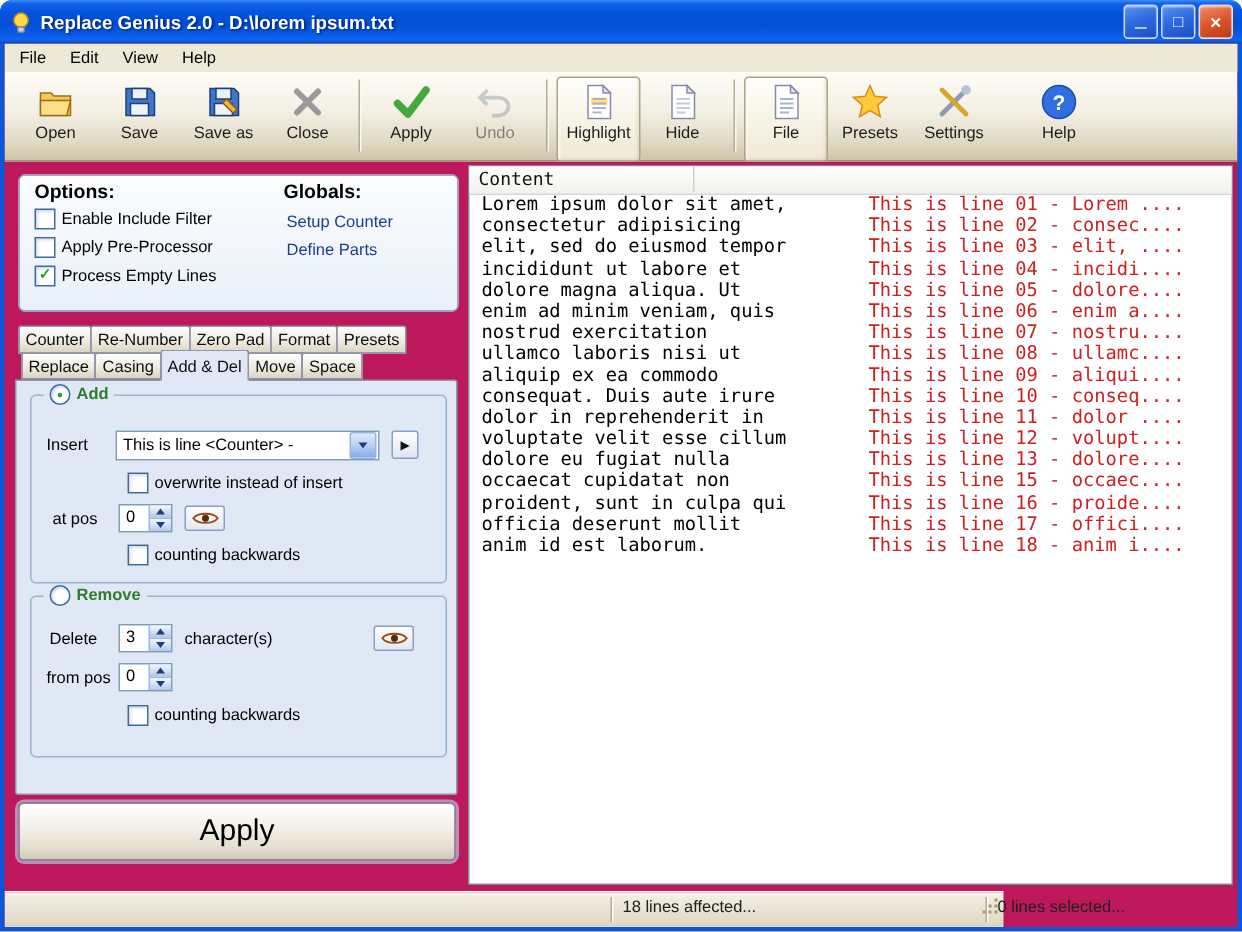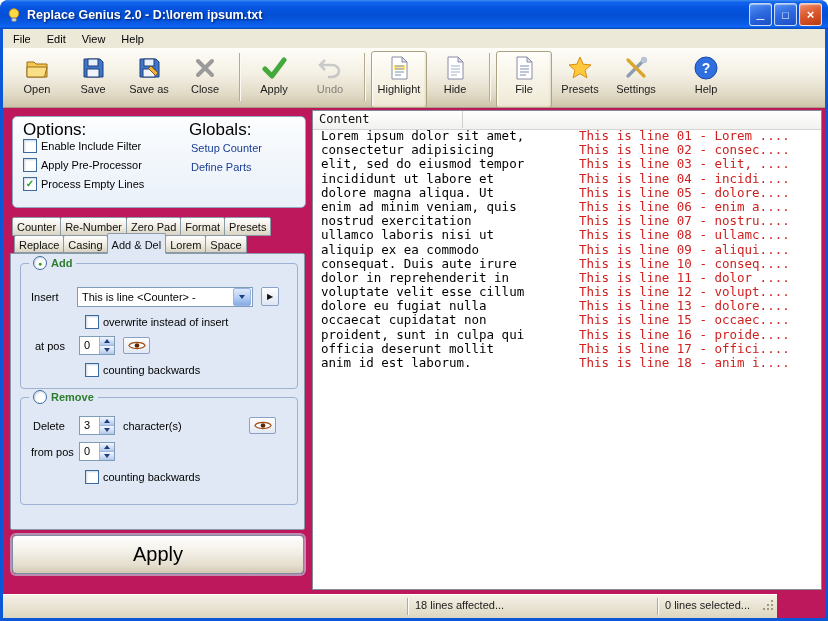--- a/index.html
+++ b/index.html
@@ -29,21 +29,21 @@
   .tb-btn{min-width:44px;height:52px;display:flex;flex-direction:column;align-items:center;padding:3px 5px 0;border:1px solid transparent;border-radius:3px;gap:2px;}
   .tb-btn .ic{width:26px;height:26px;display:flex;}
   .tb-btn .lbl{font-size:11px;color:#1c1c1c;white-space:nowrap;}
   .tb-btn.pressed{border-color:#aca383;background:linear-gradient(180deg,#fffef9,#efe9d5);box-shadow:inset 1px 1px 2px rgba(255,255,255,.9),inset -1px -1px 2px rgba(160,150,120,.25);}
   .tb-btn.disabled{opacity:.5;}
   .tb-sep{width:1px;height:48px;background:#b5ab90;box-shadow:1px 0 0 #fbf9f1;margin:2px 6px 0;}
 
   
   .options-box{position:absolute;left:9px;top:87px;width:292px;height:90px;background:linear-gradient(180deg,#fbfdfe,#e9f0f9);
     border:1px solid #92a7c6;border-radius:5px;}
-  .panel-title{position:absolute;font-size:17px;font-weight:normal;color:#000;}
+  .panel-title{position:absolute;font-size:13px;font-weight:bold;color:#000;}
   .glink{position:absolute;font-size:11px;color:#1a3e96;cursor:default;}
 
   .cb{position:absolute;display:flex;align-items:center;gap:4px;font-size:11px;color:#000;white-space:nowrap;}
   .cb .box{width:12px;height:12px;background:#fff;border:1px solid #3d6a9e;box-shadow:inset 1px 1px 2px rgba(130,150,180,.4);
     display:flex;align-items:center;justify-content:center;flex:none;}
   .cb .mark{color:#1da11d;font-size:10px;font-weight:bold;line-height:1;margin-top:-1px;}
 
   
   .tabs{position:absolute;display:flex;}
   .tab{height:19px;padding:3px 4px 0;font-size:11px;color:#101010;background:linear-gradient(180deg,#fefefe,#ede9dd 60%,#d9d4c2);
@@ -88,21 +88,21 @@
   .list{position:absolute;left:309px;top:81px;width:510px;height:480px;background:#fff;border:1px solid #828c95;box-sizing:border-box;}
   .list-header{position:absolute;top:0;left:0;right:0;height:18px;background:linear-gradient(180deg,#ffffff,#f1f1ee);border-bottom:1px solid #d5d5d5;}
   .hcell{position:absolute;top:0;height:17px;line-height:17px;padding-left:6px;font-family:"DejaVu Sans Mono",monospace;font-size:12px;color:#111;
     border-right:1px solid #d0d0d0;box-sizing:border-box;}
   .rows{position:absolute;top:18px;left:0;right:0;bottom:0;font-family:"DejaVu Sans Mono",monospace;font-size:12.5px;}
   .row{position:relative;height:14.2px;line-height:14.2px;white-space:pre;}
   .cell-c{position:absolute;left:8px;color:#000;}
   .cell-p{position:absolute;left:266px;color:#cf2020;}
 
   
-  .statusbar{position:absolute;left:0;top:565px;width:774px;height:24px;background:linear-gradient(180deg,#f4f1e6,#ddd6c0);border-top:1px solid #ffffff;box-sizing:border-box;}
+  .statusbar{position:absolute;left:0;top:565px;width:666px;height:24px;background:linear-gradient(180deg,#f4f1e6,#ddd6c0);border-top:1px solid #ffffff;box-sizing:border-box;}
   .sb-div{position:absolute;top:3px;bottom:3px;width:1px;background:#b3ab92;box-shadow:1px 0 0 rgba(255,255,255,.85);}
   .sb-text{position:absolute;top:4px;font-size:11px;color:#202020;white-space:nowrap;}
   .grip{position:absolute;right:2px;bottom:2px;}
 </style>
 </head>
 <body>
 
 <div class="window">
 
   <div class="titlebar">
@@ -283,21 +283,21 @@
       <span class="tab">Counter</span>
       <span class="tab">Re-Number</span>
       <span class="tab">Zero Pad</span>
       <span class="tab">Format</span>
       <span class="tab">Presets</span>
     </div>
     <div class="tabs tabs-row2" style="left:11px;top:206px;">
       <span class="tab">Replace</span>
       <span class="tab">Casing</span>
       <span class="tab active">Add &amp; Del</span>
-      <span class="tab">Lorem</span>
+      <span class="tab">Move</span>
       <span class="tab">Space</span>
     </div>
     <div class="tab-panel"></div>
 
     <div class="group" style="left:17px;top:234px;width:276px;height:124px;">
       <span class="legend">
         <span class="radio">
             <span class="dot">●</span>
           </span>
         <span>Add</span>

